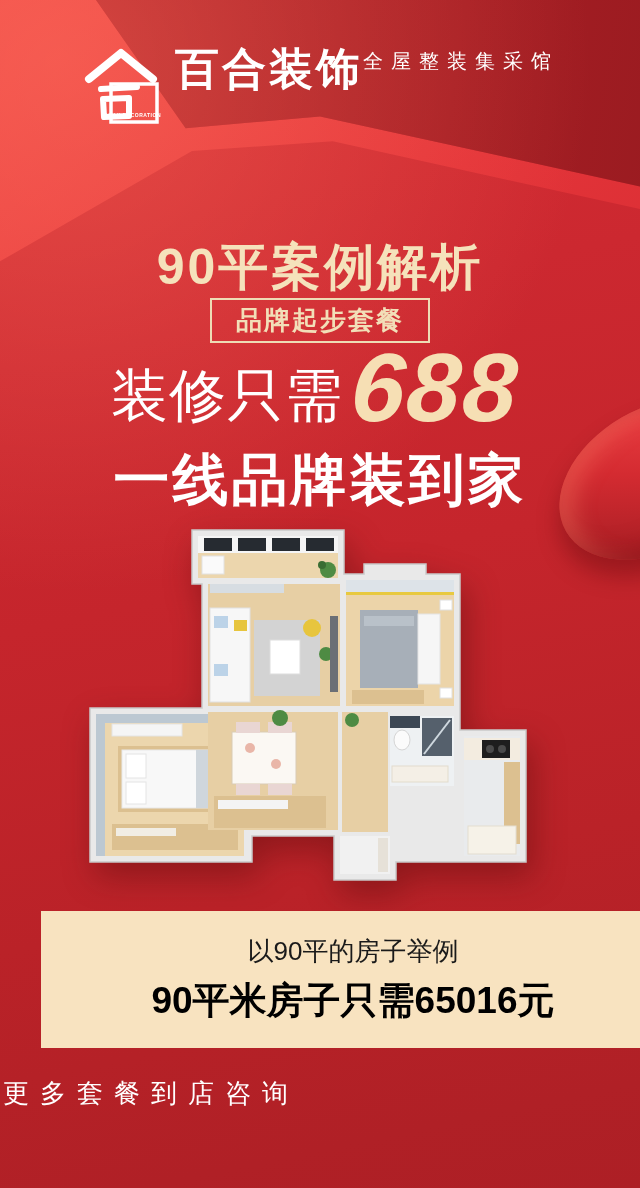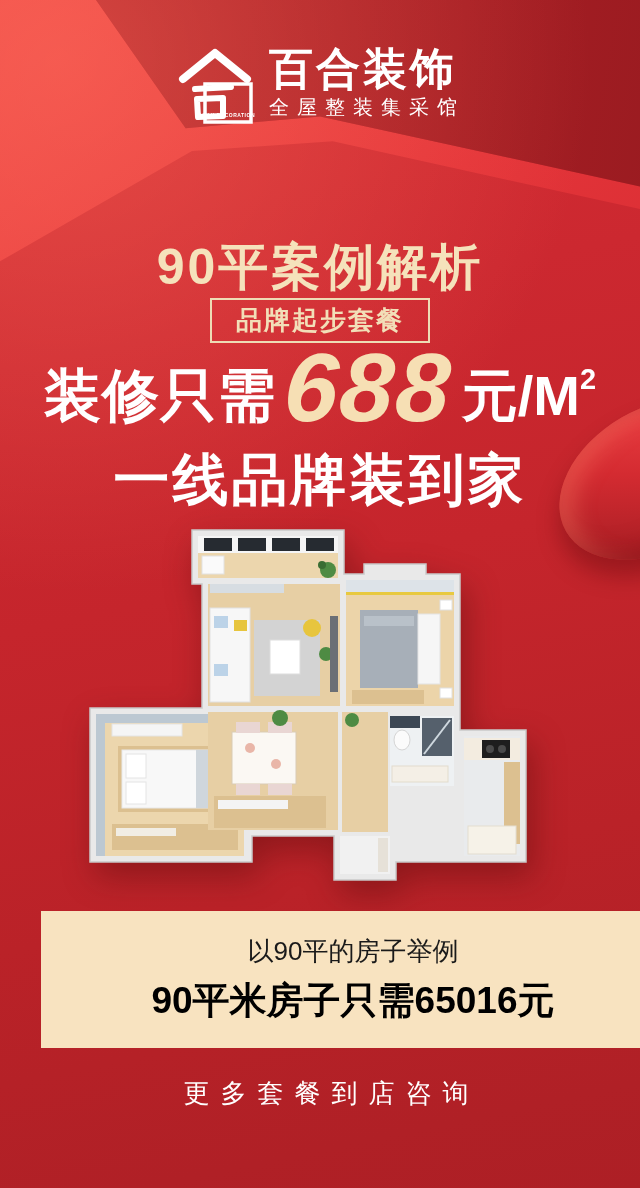--- a/index.html
+++ b/index.html
@@ -20,51 +20,51 @@
   .glow{background:radial-gradient(circle at 9% 5%,rgba(255,115,96,.45),rgba(255,115,96,0) 42%);}
   .roll{
     position:absolute;left:552px;top:408px;width:210px;height:142px;border-radius:50%;
     transform:rotate(-30deg);
     background:linear-gradient(210deg,#ef4245 12%,#d42b31 48%,#a81e24 85%);
     box-shadow:inset -16px -12px 26px rgba(118,10,14,.55),inset 12px 10px 20px rgba(255,130,105,.35),-8px 14px 22px rgba(96,8,10,.4);
   }
   
   .logo-row{position:absolute;top:46px;left:0;width:100%;display:flex;justify-content:center;align-items:flex-start;gap:12px;}
   .logo-mark{width:82px;height:80px;position:relative;flex:0 0 auto;}
-  .logo-texts{display:flex;flex-direction:column;}
+  .logo-texts{display:flex;flex-direction:row;}
   .logo-name{color:#fff;font-size:44px;font-weight:900;line-height:1.05;letter-spacing:3px;}
   .logo-tag{color:#fff;font-size:20px;font-weight:500;letter-spacing:8px;margin-top:2px;white-space:nowrap;}
   .stamp-text{position:absolute;right:2px;bottom:8px;color:#fff;font-size:5px;letter-spacing:.5px;font-weight:700;}
   
   .title{position:absolute;top:194px;left:0;width:100%;text-align:center;
     color:#f5e2bb;font-size:50px;font-weight:900;letter-spacing:3px;margin-top:40px;}
   .badge-wrap{position:absolute;top:298px;left:0;width:100%;display:flex;justify-content:center;text-align:right;}
   .badge{border:2px solid #eedcb5;color:#f2dfb8;font-size:26px;font-weight:800;
     letter-spacing:2px;padding:6px 24px;line-height:1.1;}
   
   .offer{position:absolute;top:350px;left:0;width:100%;display:flex;justify-content:center;align-items:flex-end;white-space:nowrap;}
-  .offer-prefix{color:#fff;font-size:57px;font-weight:700;letter-spacing:1px;line-height:1.0;padding-bottom:8px;}
+  .offer-prefix{color:#fff;font-size:57px;font-weight:400;letter-spacing:1px;line-height:1.0;padding-bottom:8px;}
   .offer-price{color:#f6dfb4;font-size:97px;font-weight:800;font-style:italic;line-height:.78;letter-spacing:2px;
     transform:skewX(-4deg);padding:0 10px 6px 8px;}
   .offer-unit{color:#fff;font-size:56px;font-weight:900;line-height:1.0;padding-bottom:8px;}
   .offer-sup{color:#fff;font-size:29px;font-weight:900;vertical-align:26px;line-height:1;}
   .slogan{position:absolute;top:443px;left:0;width:100%;text-align:center;
     color:#fff;font-size:56px;font-weight:900;letter-spacing:3px;}
   
   .plan{position:absolute;left:84px;top:524px;width:446px;height:360px;
     filter:drop-shadow(6px 14px 16px rgba(88,10,12,.45));}
   
   .calc{position:absolute;left:41px;top:911px;width:624px;height:137px;background:#f8e3c0;
     display:flex;flex-direction:column;justify-content:center;align-items:center;gap:7px;}
   .calc-l1{color:#1a1a1a;font-size:26px;font-weight:500;}
   .calc-l2{color:#141414;font-size:29px;font-weight:500;letter-spacing:0;}
   .calc-l3{color:#000;font-size:37px;font-weight:900;}
   
-  .footer{position:absolute;top:1076px;left:0;width:100%;text-align:center;
-    color:#fff;font-size:26px;font-weight:500;letter-spacing:11px;padding-left:23px;box-sizing:border-box;}
+  .footer{position:absolute;top:1076px;left:0;width:100%;text-align:left;
+    color:#fff;font-size:26px;font-weight:500;letter-spacing:11px;padding-left:3px;box-sizing:border-box;}
 </style>
 </head>
 <body>
 
 <div class="stage">
 
   <div class="layer fold-bright"></div>
   <div class="layer fold-dark"></div>
   <div class="layer glow"></div>
   <div class="roll"></div>
@@ -86,21 +86,20 @@
   </div>
 
   <div class="title">90平案例解析</div>
   <div class="badge-wrap">
     <div class="badge">品牌起步套餐</div>
   </div>
 
   <div class="offer">
     <span class="offer-prefix">装修只需</span>
     <span class="offer-price">688</span>
-    <span class="offer-unit"><span>元/M</span><span class="offer-sup">2</span></span>
   </div>
   <div class="slogan">一线品牌装到家</div>
 
   <svg class="plan" viewBox="0 0 446 360">
 
     <path d="M108 6 L260 6 L260 50 L280 50 L280 40 L342 40 L342 50 L376 50 L376 206 L442 206 L442 338 L312 338 L312 356 L250 356 L250 312 L168 312 L168 338 L6 338 L6 184 L118 184 L118 60 L108 60 Z" fill="#e9e9e9" stroke="#c9c9c9" stroke-width="1.5"></path>
 
     <g>
       <rect x="114" y="12" width="140" height="42" fill="#ecd6ad"></rect>
       <rect x="114" y="12" width="140" height="17" fill="#f5f5f5"></rect>

